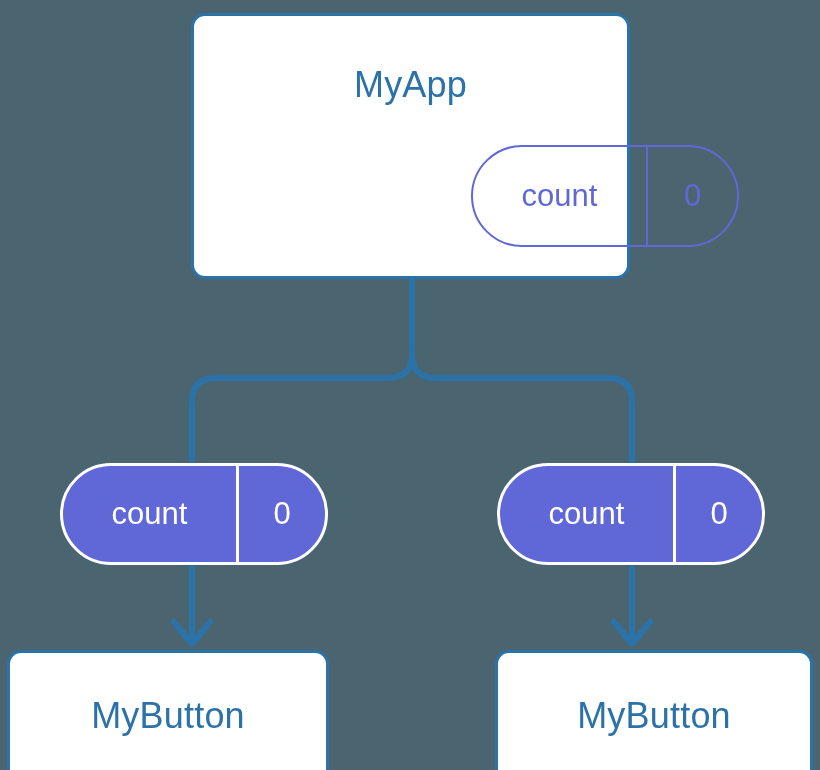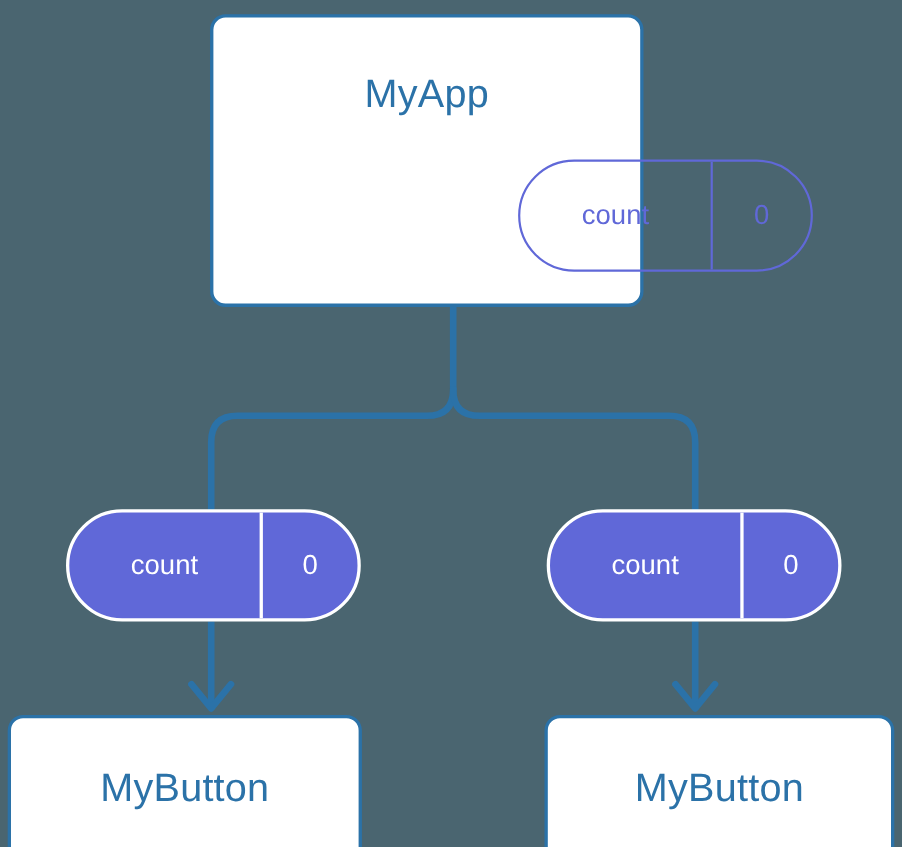--- a/index.html
+++ b/index.html
@@ -41,21 +41,21 @@
     font-size: 36px;
     font-weight: 400;
     letter-spacing: 0.2px;
     white-space: nowrap;
   }
 
   
   #app-box {
     left: 191px;
     top: 13px;
-    width: 394px;
+    width: 439px;
     height: 266px;
     padding-top: 48px;
   }
   #app-box .comp-title { margin-bottom: 22px; }
 
   
   #btn-box-left {
     left: 7px;
     top: 650px;
     width: 322px;
@@ -78,21 +78,21 @@
     display: flex;
     align-items: stretch;
     box-sizing: border-box;
     border-radius: 999px;
     z-index: 4;
   }
   .pill .cell {
     display: flex;
     align-items: center;
     justify-content: center;
-    font-size: 25px;
+    font-size: 31px;
     font-weight: 400;
     box-sizing: border-box;
   }
   .pill .cell-key { flex: 0 0 auto; }
   .pill .cell-val { flex: 0 0 auto; }
 
   
   #pill-root {
     position: absolute;
     left: 277px;

